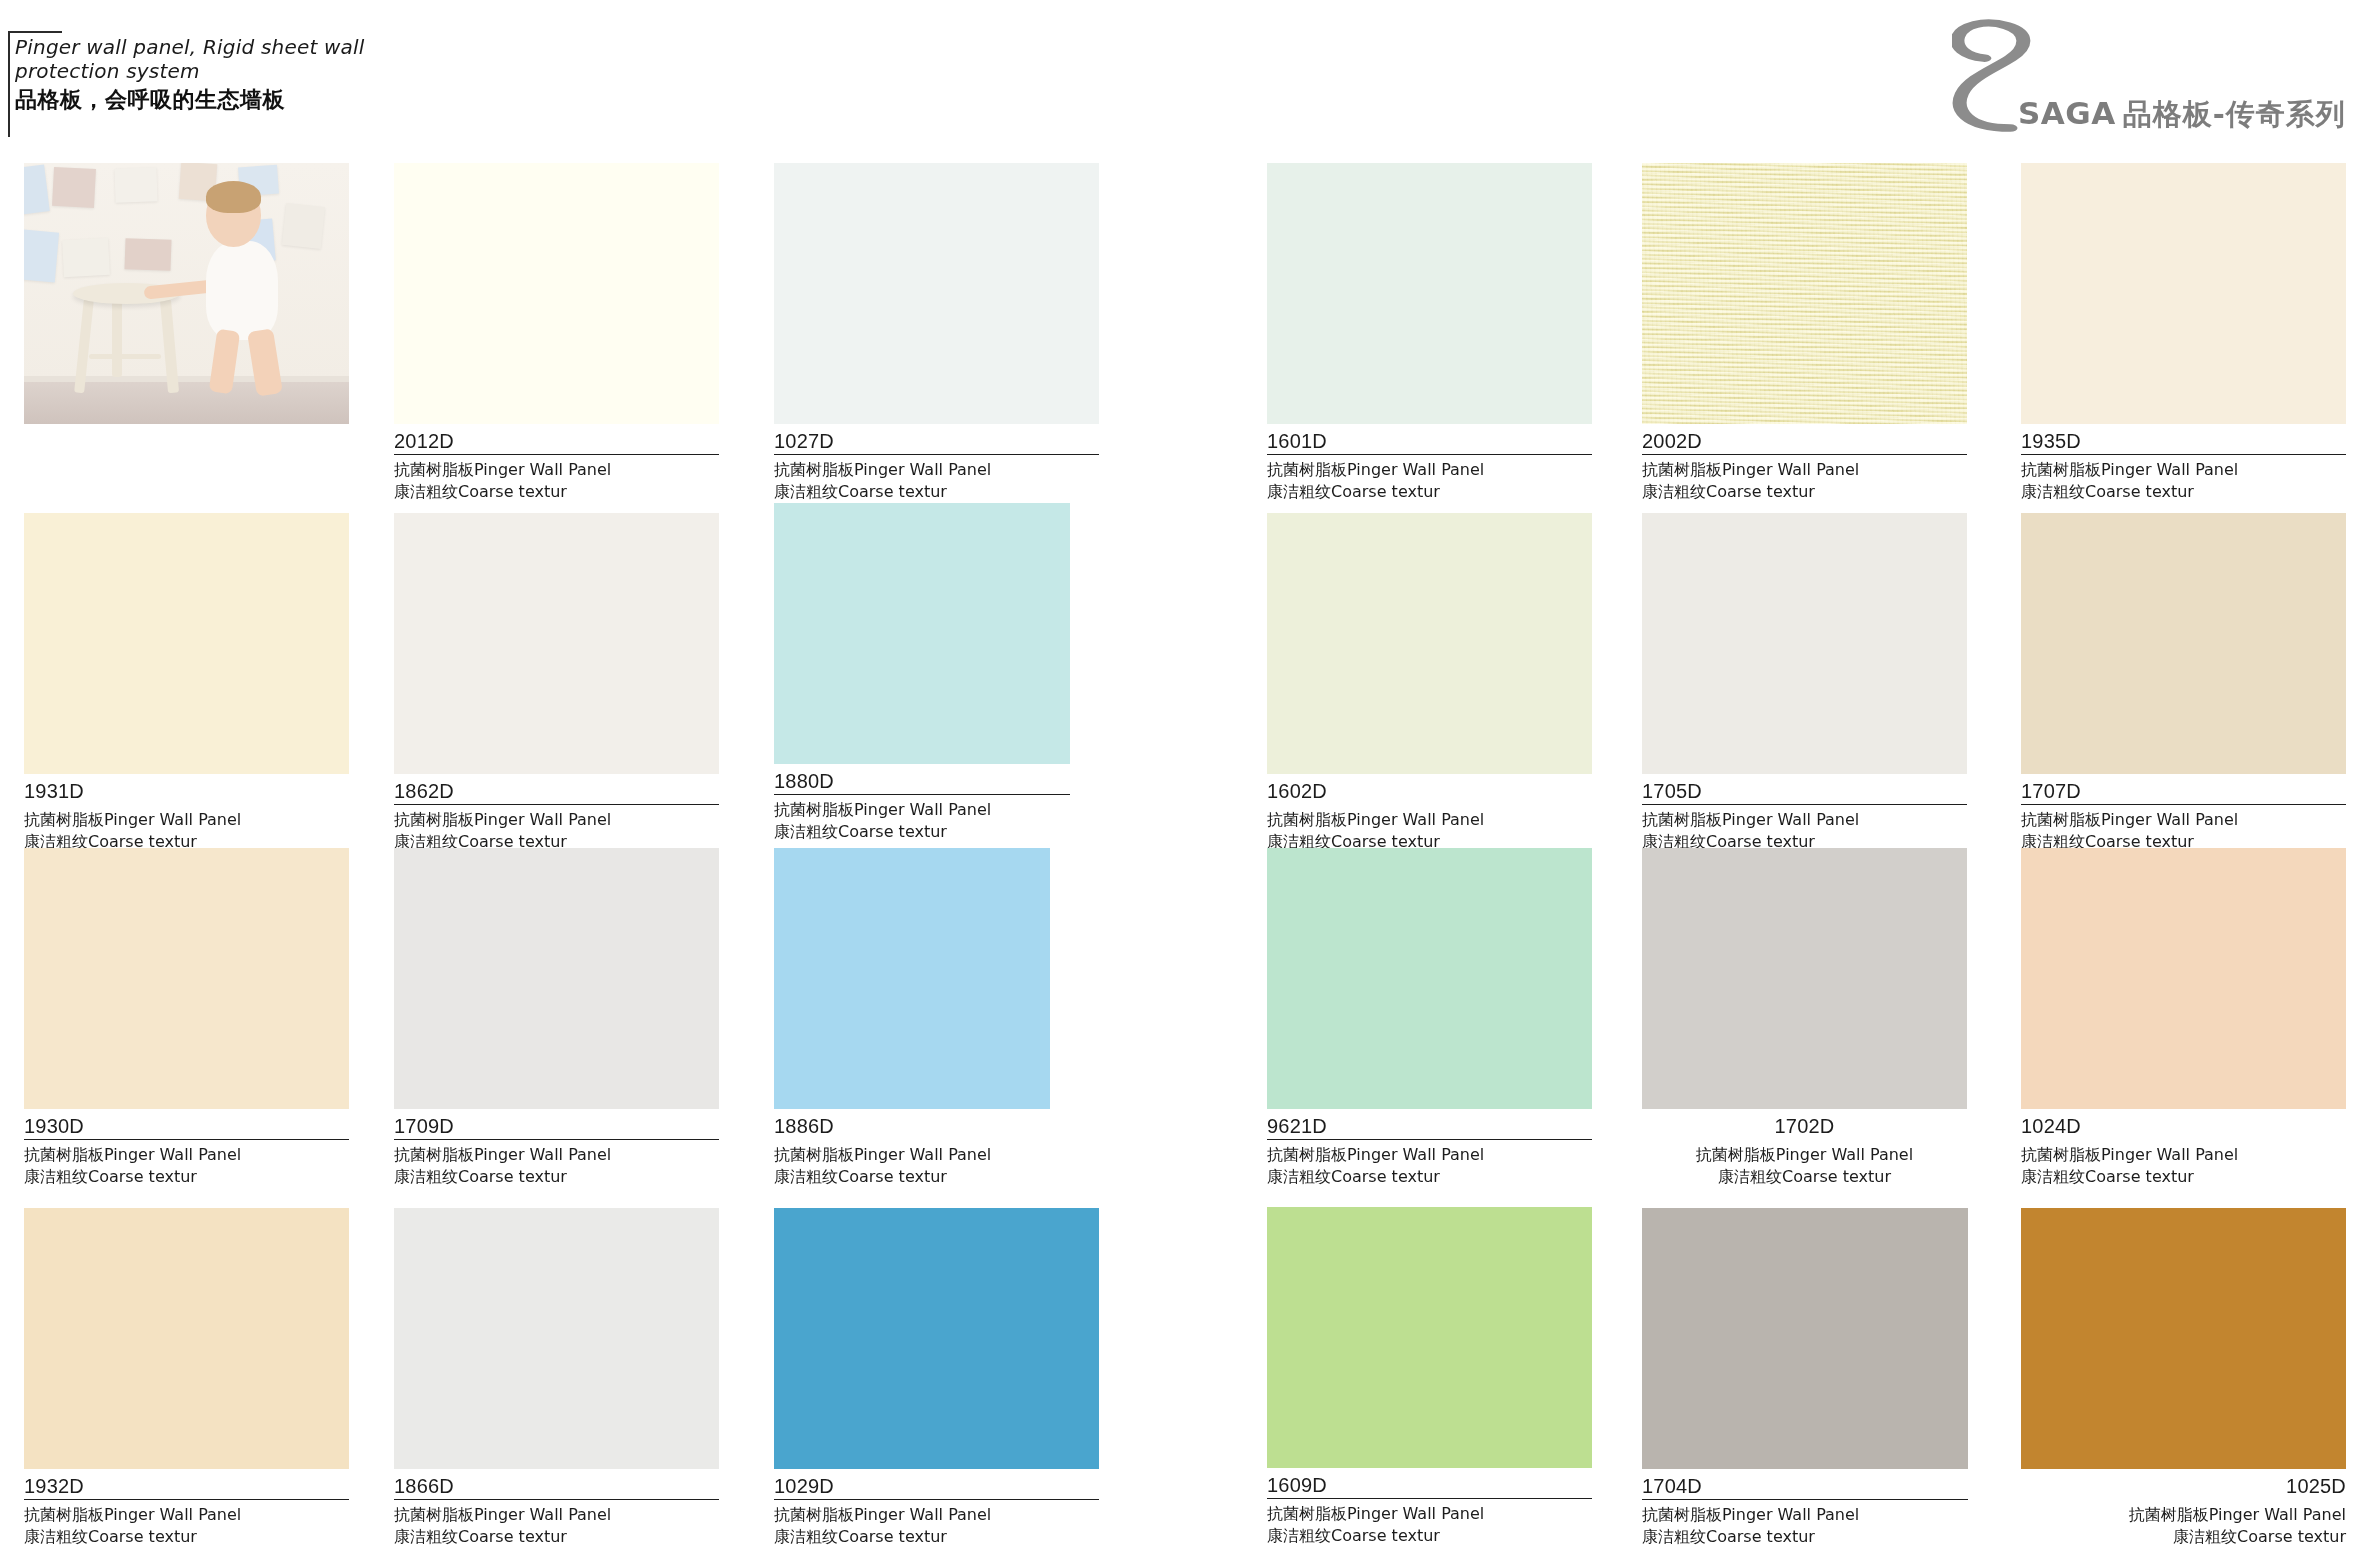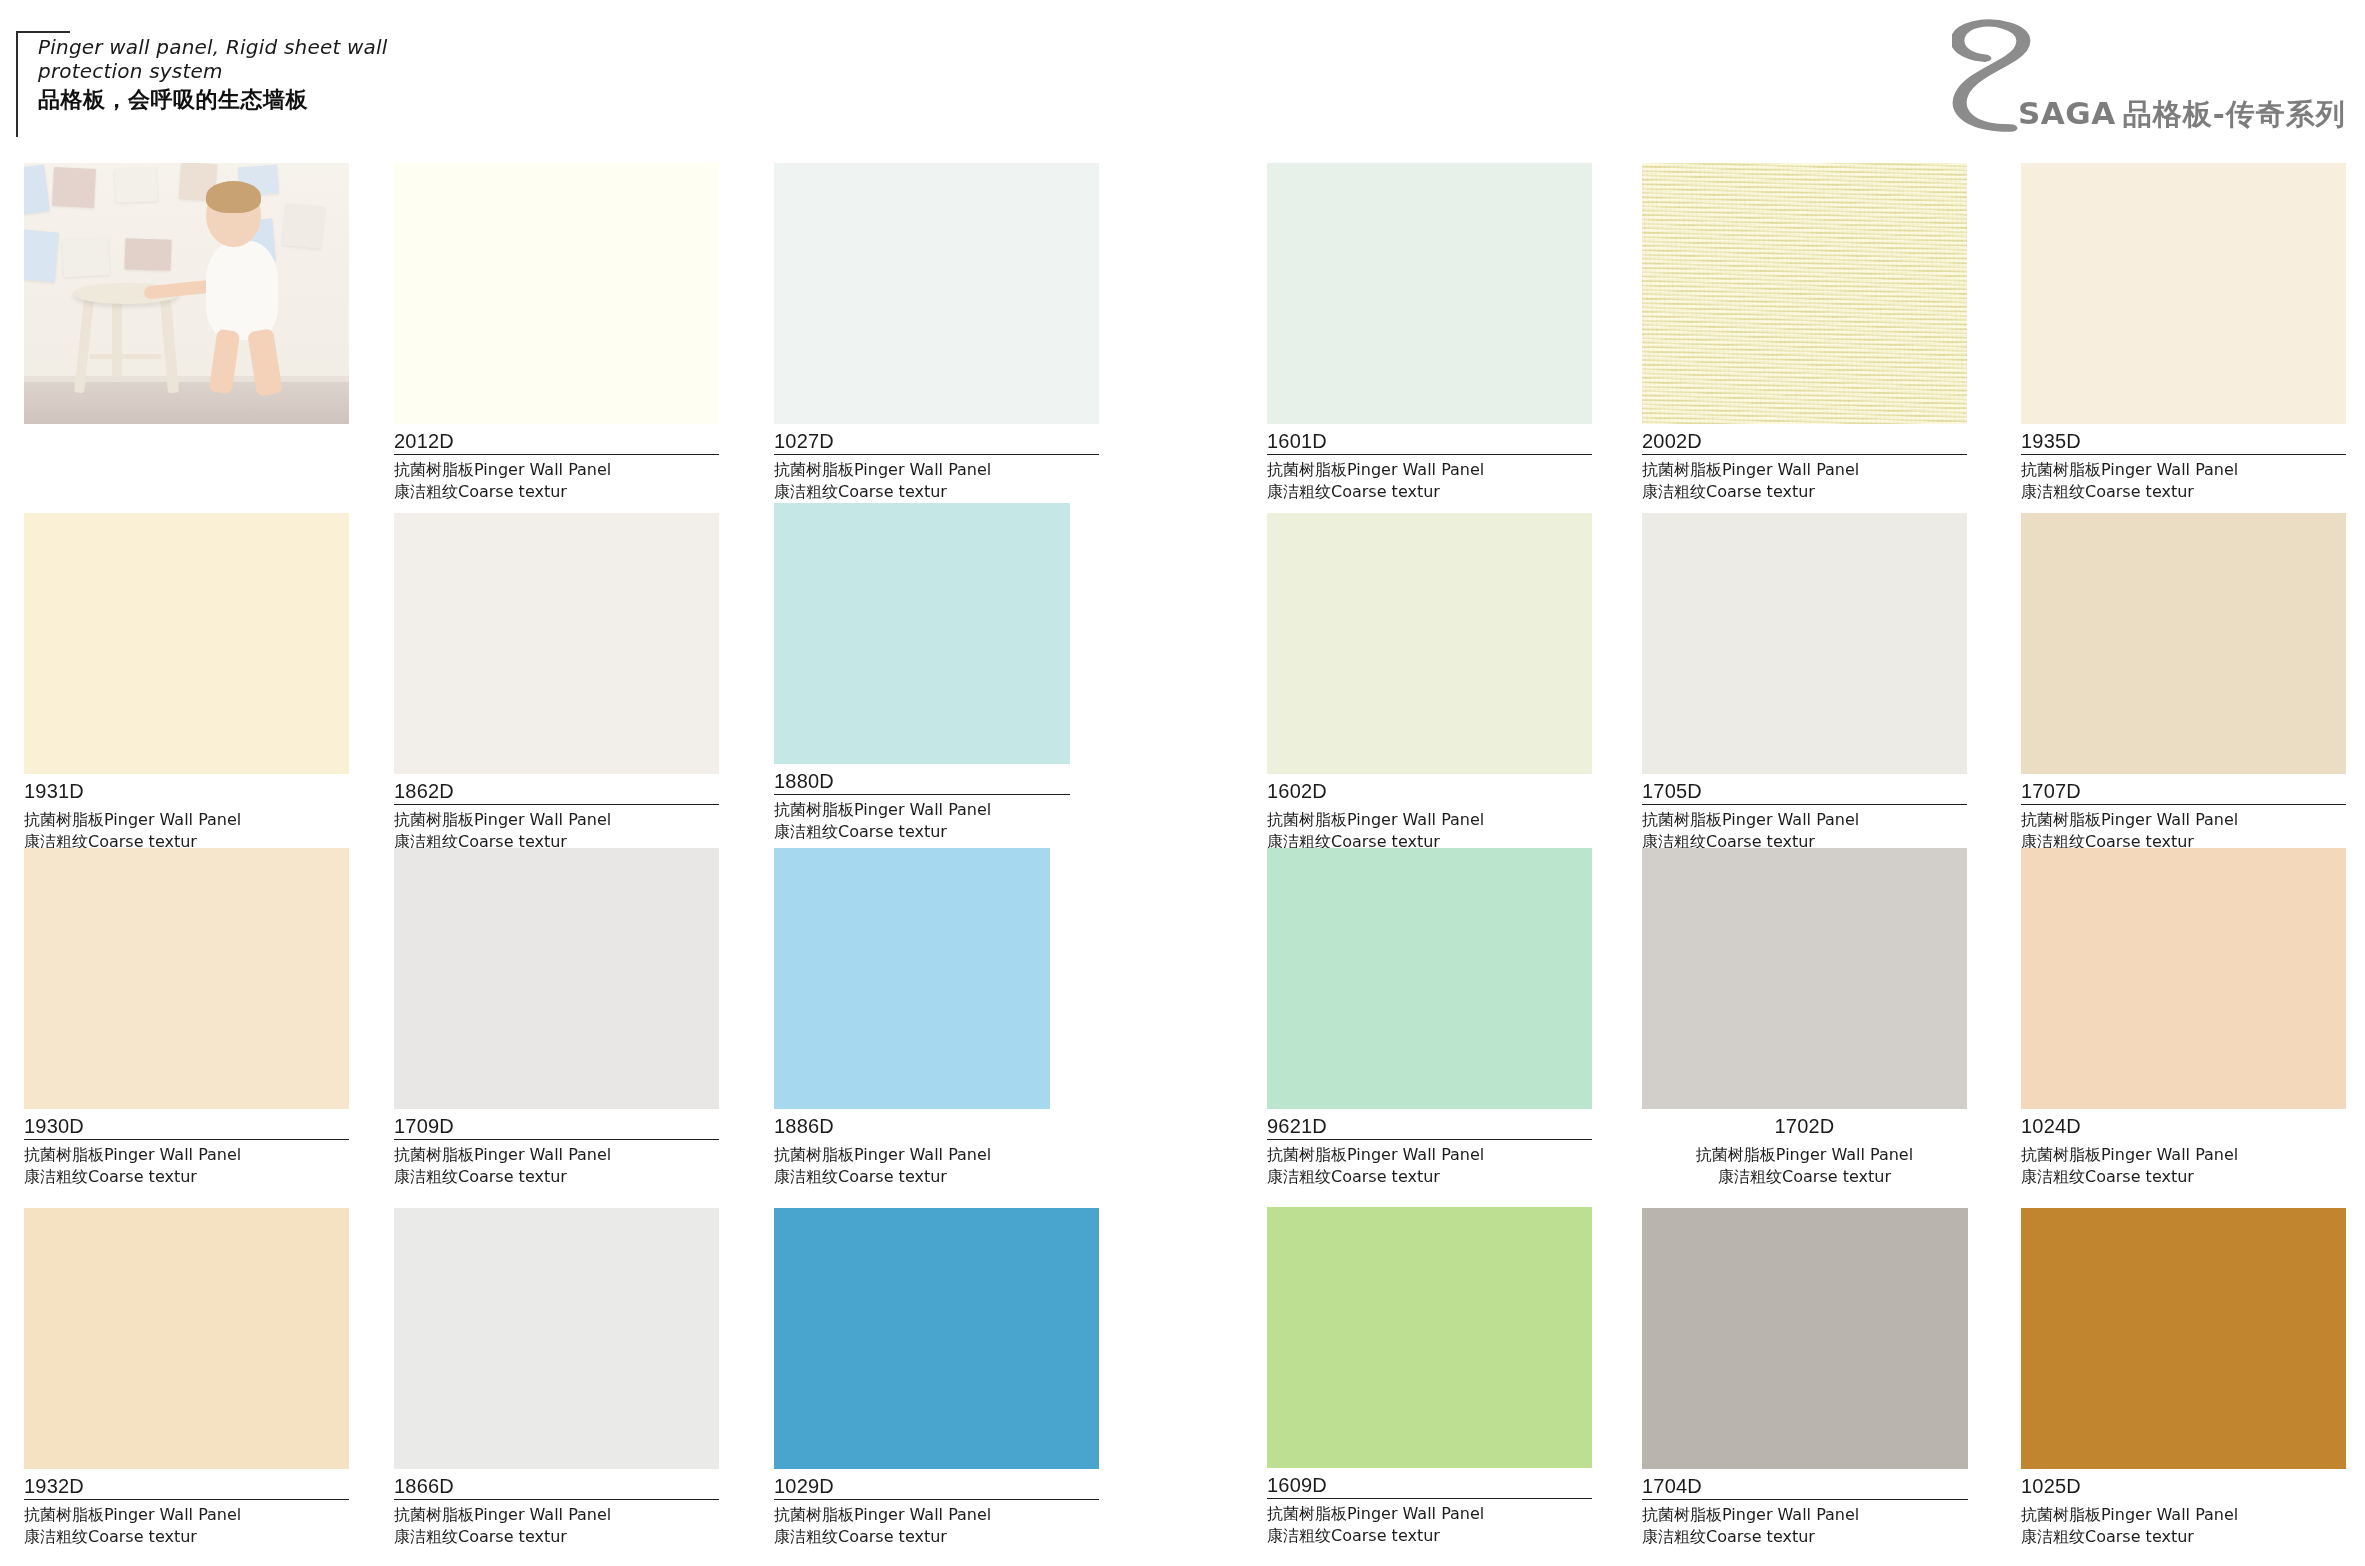--- a/index.html
+++ b/index.html
@@ -18,23 +18,22 @@
 
   
   #header {
     position: absolute;
     left: 0; top: 0;
     width: 2366px;
     height: 163px;
   }
   #headline-block {
     position: absolute;
-    left: 16px;
+    left: 8px;
     top: 31px;
-    padding-left: 15px;
     padding-top: 5px;
   }
   #headline-corner {
     position: absolute;
     left: 0;
     top: 0;
     width: 54px;
     height: 106px;
     border-left: 2.5px solid #2b2b2b;
     border-top: 2.5px solid #2b2b2b;
@@ -460,21 +459,21 @@
   <div class="cell" style="left:1642px; top:1045px; width:326px;">
     <div class="swatch" style="background:#B9B4AE;"></div>
     <div class="label">
       <div class="label-code">1704D</div>
       <div class="label-rule"></div>
       <div class="label-line">抗菌树脂板Pinger Wall Panel</div>
       <div class="label-line">康洁粗纹Coarse textur</div>
     </div>
   </div>
 
-  <div class="cell" style="left:2021px; top:1045px; width:325px;">
+  <div class="cell" style="left:2021px; top:1045px; width:325px;text-align:right;">
     <div class="swatch" style="background:#C2852F;"></div>
     <div class="label">
       <div class="label-code">1025D</div>
       <div class="label-rule faint"></div>
       <div class="label-line">抗菌树脂板Pinger Wall Panel</div>
       <div class="label-line">康洁粗纹Coarse textur</div>
     </div>
   </div>
 
 </div>

